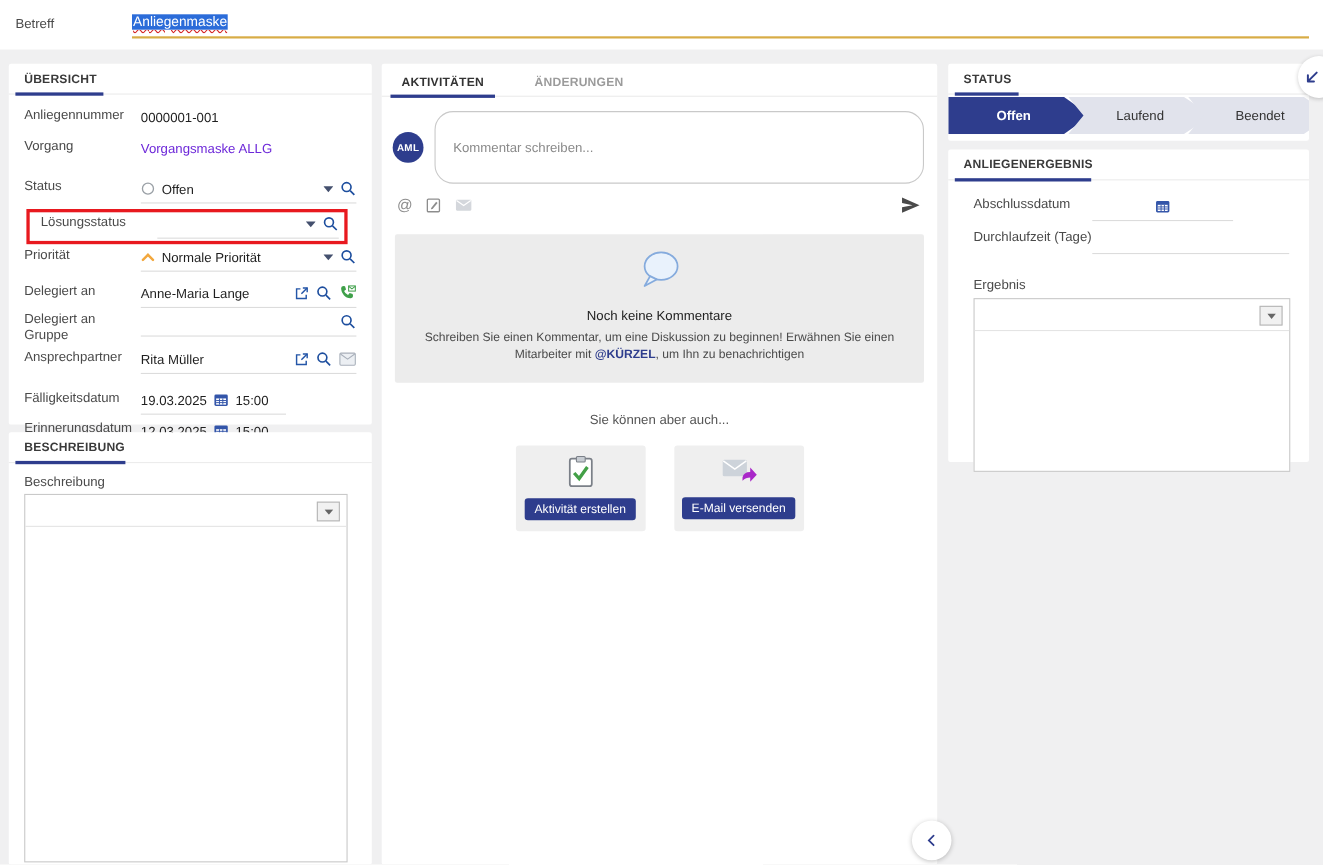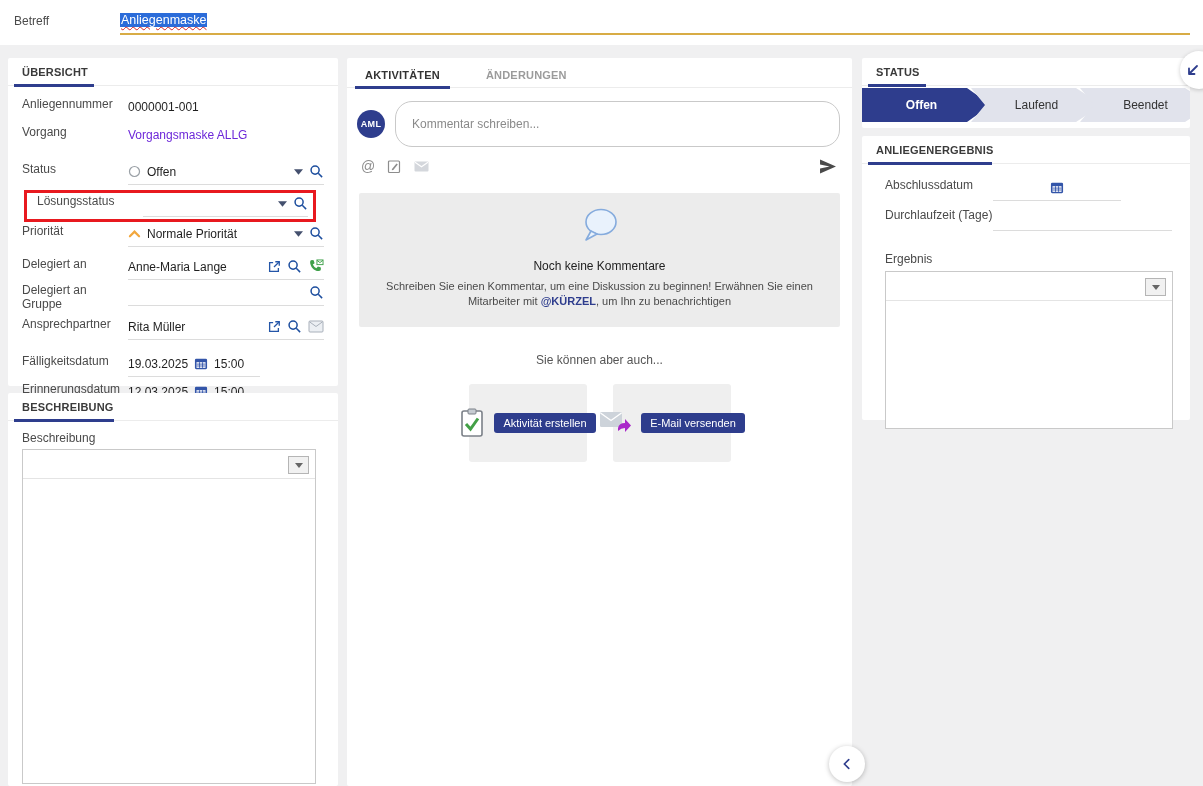--- a/index.html
+++ b/index.html
@@ -46,34 +46,34 @@
   .tabsrow{display:flex;align-items:flex-end;height:29px;border-bottom:1px solid #ececec;
            padding-left:12px;gap:34px;}
   .tab{font-size:11px;font-weight:bold;letter-spacing:.2px;padding:7px 6px 6px 6px;position:relative;}
   .tab.active{color:#333;}
   .tab.active::after{content:"";position:absolute;left:-4px;right:-4px;bottom:-2px;height:3px;background:#2e3d8d;}
   .tab.inactive{color:#9b9b9b;}
   .composer{display:flex;align-items:center;gap:10px;margin:13px 12px 0 10px;}
   .avatar{width:28px;height:28px;border-radius:50%;background:#2e3d8d;color:#fff;
           font-size:9px;font-weight:bold;display:flex;align-items:center;justify-content:center;letter-spacing:.3px;flex:none;}
   .pill{flex:1;height:32px;border:1px solid #c9c9c9;border-radius:17px;font-size:12px;
-        padding:6px 16px;outline:none;color:#333;background:#fff;font-family:inherit;}
+        padding:16px 16px;outline:none;color:#333;background:#fff;font-family:inherit;}
   .pill::placeholder{color:#8a8a8a;}
   .ctools{display:flex;align-items:center;gap:12px;margin:8px 14px 0 14px;height:22px;}
   .ctools .at{font-size:14px;color:#8d8d8d;}
   .ctools .spacer{flex:1;}
   .emptybox{margin:16px 12px 0 12px;background:#ececec;border-radius:2px;text-align:center;
             padding:12px 26px 18px 26px;}
   .emptybox .title{font-size:12px;font-weight:normal;color:#222;margin-top:8px;}
   .emptybox .body{font-size:11px;color:#4a4a4a;line-height:1.35;margin-top:6px;}
   .mention{color:#2e3d8d;font-weight:bold;}
   .alsotext{text-align:center;font-size:12px;color:#555;margin-top:26px;}
   .actioncards{display:flex;justify-content:center;gap:26px;margin-top:17px;}
   .acard{width:118px;height:78px;background:#efefef;border-radius:3px;display:flex;
-         flex-direction:row;align-items:center;justify-content:center;gap:9px;}
+         flex-direction:column;align-items:center;justify-content:center;gap:9px;}
   .navy-btn{background:#2e3d8d;color:#fff;font-size:11px;padding:4px 9px;border:none;
             border-radius:3px;font-family:inherit;cursor:pointer;white-space:nowrap;}
   .collapse-fab{position:absolute;left:829px;top:746px;width:36px;height:36px;border-radius:50%;
                 background:#fff;box-shadow:0 1px 5px rgba(0,0,0,.25);display:flex;
                 align-items:center;justify-content:center;}
 
   
   .steps{position:relative;height:34px;margin-top:2px;overflow:hidden;}
   .step{position:absolute;top:0;height:34px;line-height:34px;text-align:center;font-size:12px;}
   .step.s1{left:0;width:119px;background:#2e3d8d;color:#fff;font-weight:bold;

